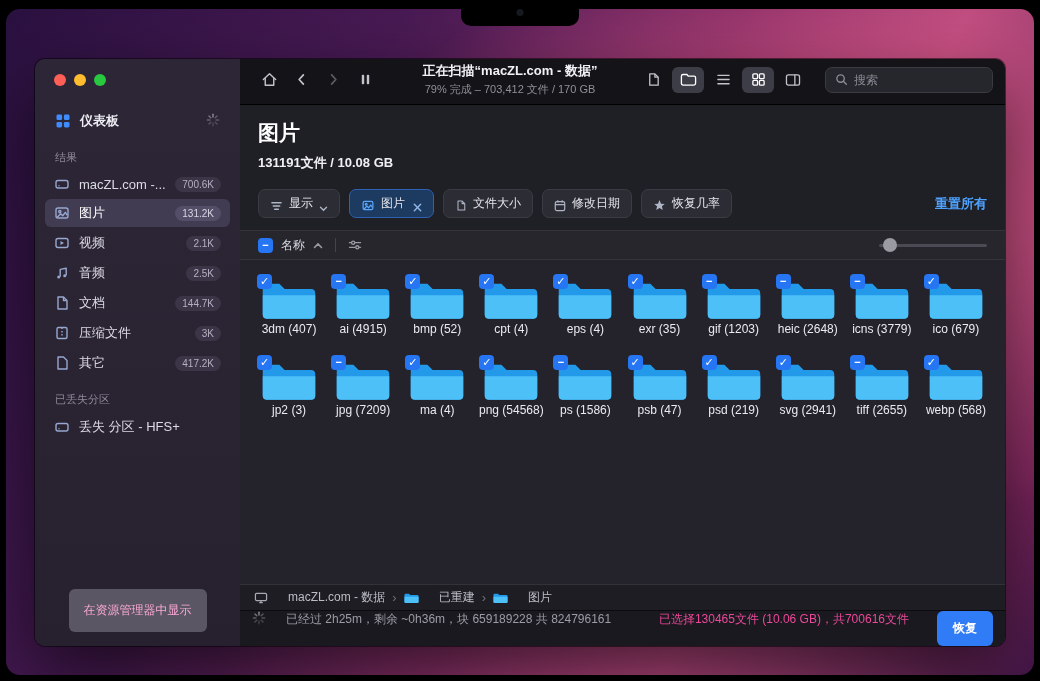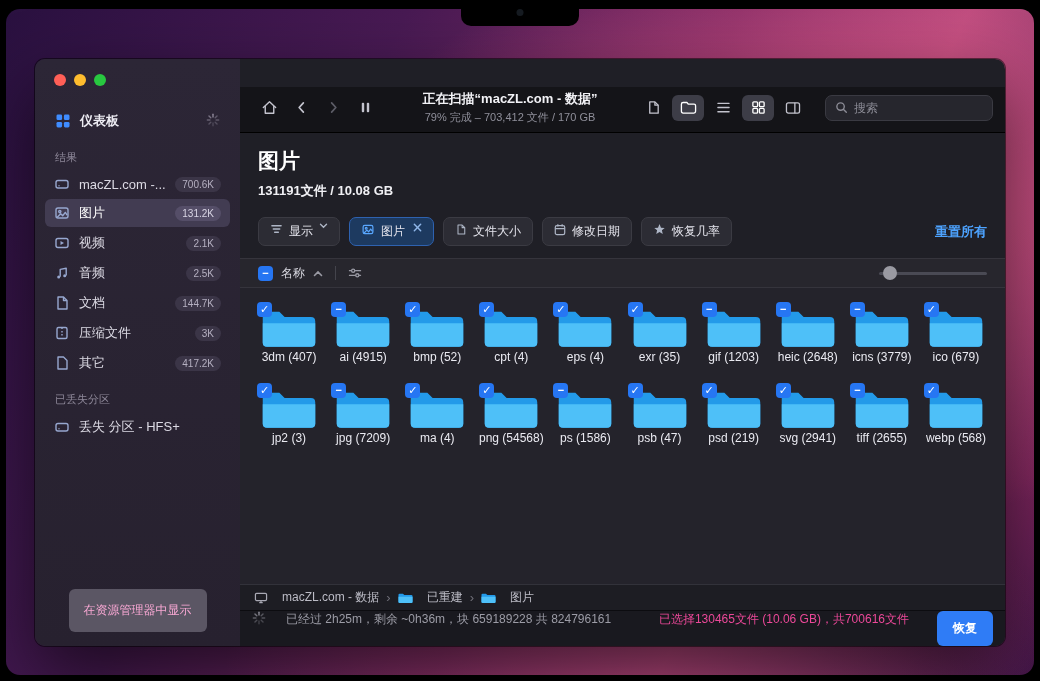--- a/index.html
+++ b/index.html
@@ -51,21 +51,21 @@
     padding:2px 7px; border-radius:9px; flex:0 0 auto; }
   .side-item.selected .badge { background:#554e68; color:#d9d5e4; }
   .side-icon { color:#97a7cf; flex:0 0 16px; display:flex; }
   .explorer-btn { margin-top:auto; align-self:center; background:#5b5664; color:#f9a8d4;
     font-size:12px; padding:13px 15px; border-radius:6px; border:none; cursor:pointer; }
 
   
   .main { flex:1; display:flex; flex-direction:column; background:#1f1f26; min-width:0; }
 
   .toolbar { height:46px; flex:0 0 46px; background:#141418; display:flex; align-items:center;
-    padding:0 12px 4px 16px; border-bottom:1px solid #000; gap:6px;margin-top:28px; }
+    padding:0 12px 4px 16px; border-bottom:1px solid #000; gap:6px; }
   .tb-btn { width:28px; height:28px; display:flex; align-items:center; justify-content:center;
     color:#c3c3cd; border-radius:6px; }
   .tb-btn.dim { color:#5c5c66; }
   .title-block { margin-left:10px; text-align:center; min-width:230px; }
   .title-block .t { color:#f2f2f6; font-size:13px; font-weight:bold; }
   .title-block .s { color:#8f8f9a; font-size:11px; margin-top:2px; }
   .tb-spacer { flex:1; }
   .view-group { display:flex; gap:3px; margin-right:10px; }
   .view-btn { width:32px; height:26px; display:flex; align-items:center; justify-content:center;
     color:#c3c3cd; border-radius:6px; }
@@ -73,21 +73,21 @@
   .search-box { width:168px; height:26px; background:#26262d; border:1px solid #3a3a42;
     border-radius:7px; display:flex; align-items:center; gap:6px; padding:0 9px; color:#8a8a94; }
   .search-box input { flex:1; min-width:0; background:transparent; border:none; outline:none;
     color:#ddd; font-size:12px; font-family:inherit; }
   .search-box input::placeholder { color:#8a8a94; }
 
   .page-head { padding:14px 18px 0; background:#1f1f26; }
   .page-title { color:#fff; font-size:21px; font-weight:bold; }
   .page-stats { color:#f0f0f4; font-size:13px; font-weight:bold; margin-top:7px; }
   .filter-row { display:flex; align-items:center; gap:9px; margin:17px 0 12px; }
-  .chip { display:flex; align-items:flex-start; gap:6px; background:#2c2c34; border:1px solid #3b3b43;
+  .chip { display:flex; align-items:flex-end; gap:6px; background:#2c2c34; border:1px solid #3b3b43;
     color:#e4e4ec; font-size:12px; padding:5px 11px; border-radius:7px; cursor:default; }
   .chip .ci { color:#aeb6c6; display:flex; }
   .chip.selected { background:#1d3a60; border-color:#2e62b0; }
   .chip.selected .ci { color:#59a7ff; }
   .chip .x { color:#8fb6e8; margin-left:2px; display:flex; }
   .reset-link { margin-left:auto; color:#4da3ff; font-size:13px; font-weight:bold; cursor:pointer; }
 
   .table-head { height:30px; flex:0 0 30px; display:flex; align-items:center; gap:8px;
     padding:0 18px; background:#27262d; border-top:1px solid #35343c; border-bottom:1px solid #35343c; }
   .cbx { width:15px; height:15px; background:#2676f3; border-radius:4px; color:#fff;
@@ -104,21 +104,21 @@
   .grid { flex:1; background:#24232b; padding:18px 12px; display:grid;
     grid-template-columns:repeat(10,1fr); row-gap:22px; align-content:start; overflow:hidden; }
   .cell { display:flex; flex-direction:column; align-items:center; cursor:default; }
   .folder-wrap { position:relative; width:56px; height:44px; }
   .cell .cb { position:absolute; left:-4px; top:-4px; }
   .cell-label { font-size:12px; color:#eaeaf1; text-align:center;
     max-width:68px; line-height:15px; word-break:break-word; }
 
   .crumbs { height:26px; flex:0 0 26px; background:#1d1d23; border-top:1px solid #32323a;
     display:flex; align-items:center; gap:7px; padding:0 14px; font-size:12px; color:#bcbcc6; }
-  .crumb { display:flex; align-items:center; gap:14px; cursor:pointer; }
+  .crumb { display:flex; align-items:center; gap:20px; cursor:pointer; }
   .crumb-sep { color:#6f6f78; font-size:13px; }
   .crumb .cic { color:#a9a9b4; display:flex; }
 
   .statusbar { height:36px; flex:0 0 36px; background:#19191f; border-top:1px solid #0c0c10;
     display:flex; gap:20px; padding:0 12px; }
   .status-progress { color:#9c9ca6; font-size:12px; }
   .status-sel { margin-left:auto; color:#ec4899; font-size:12px; }
   .recover-btn { background:#2f7cf6; color:#fff; border:none; border-radius:6px;
     font-size:12px; font-weight:bold; padding:5px 16px; margin-left:8px; cursor:pointer;
     font-family:inherit; }

